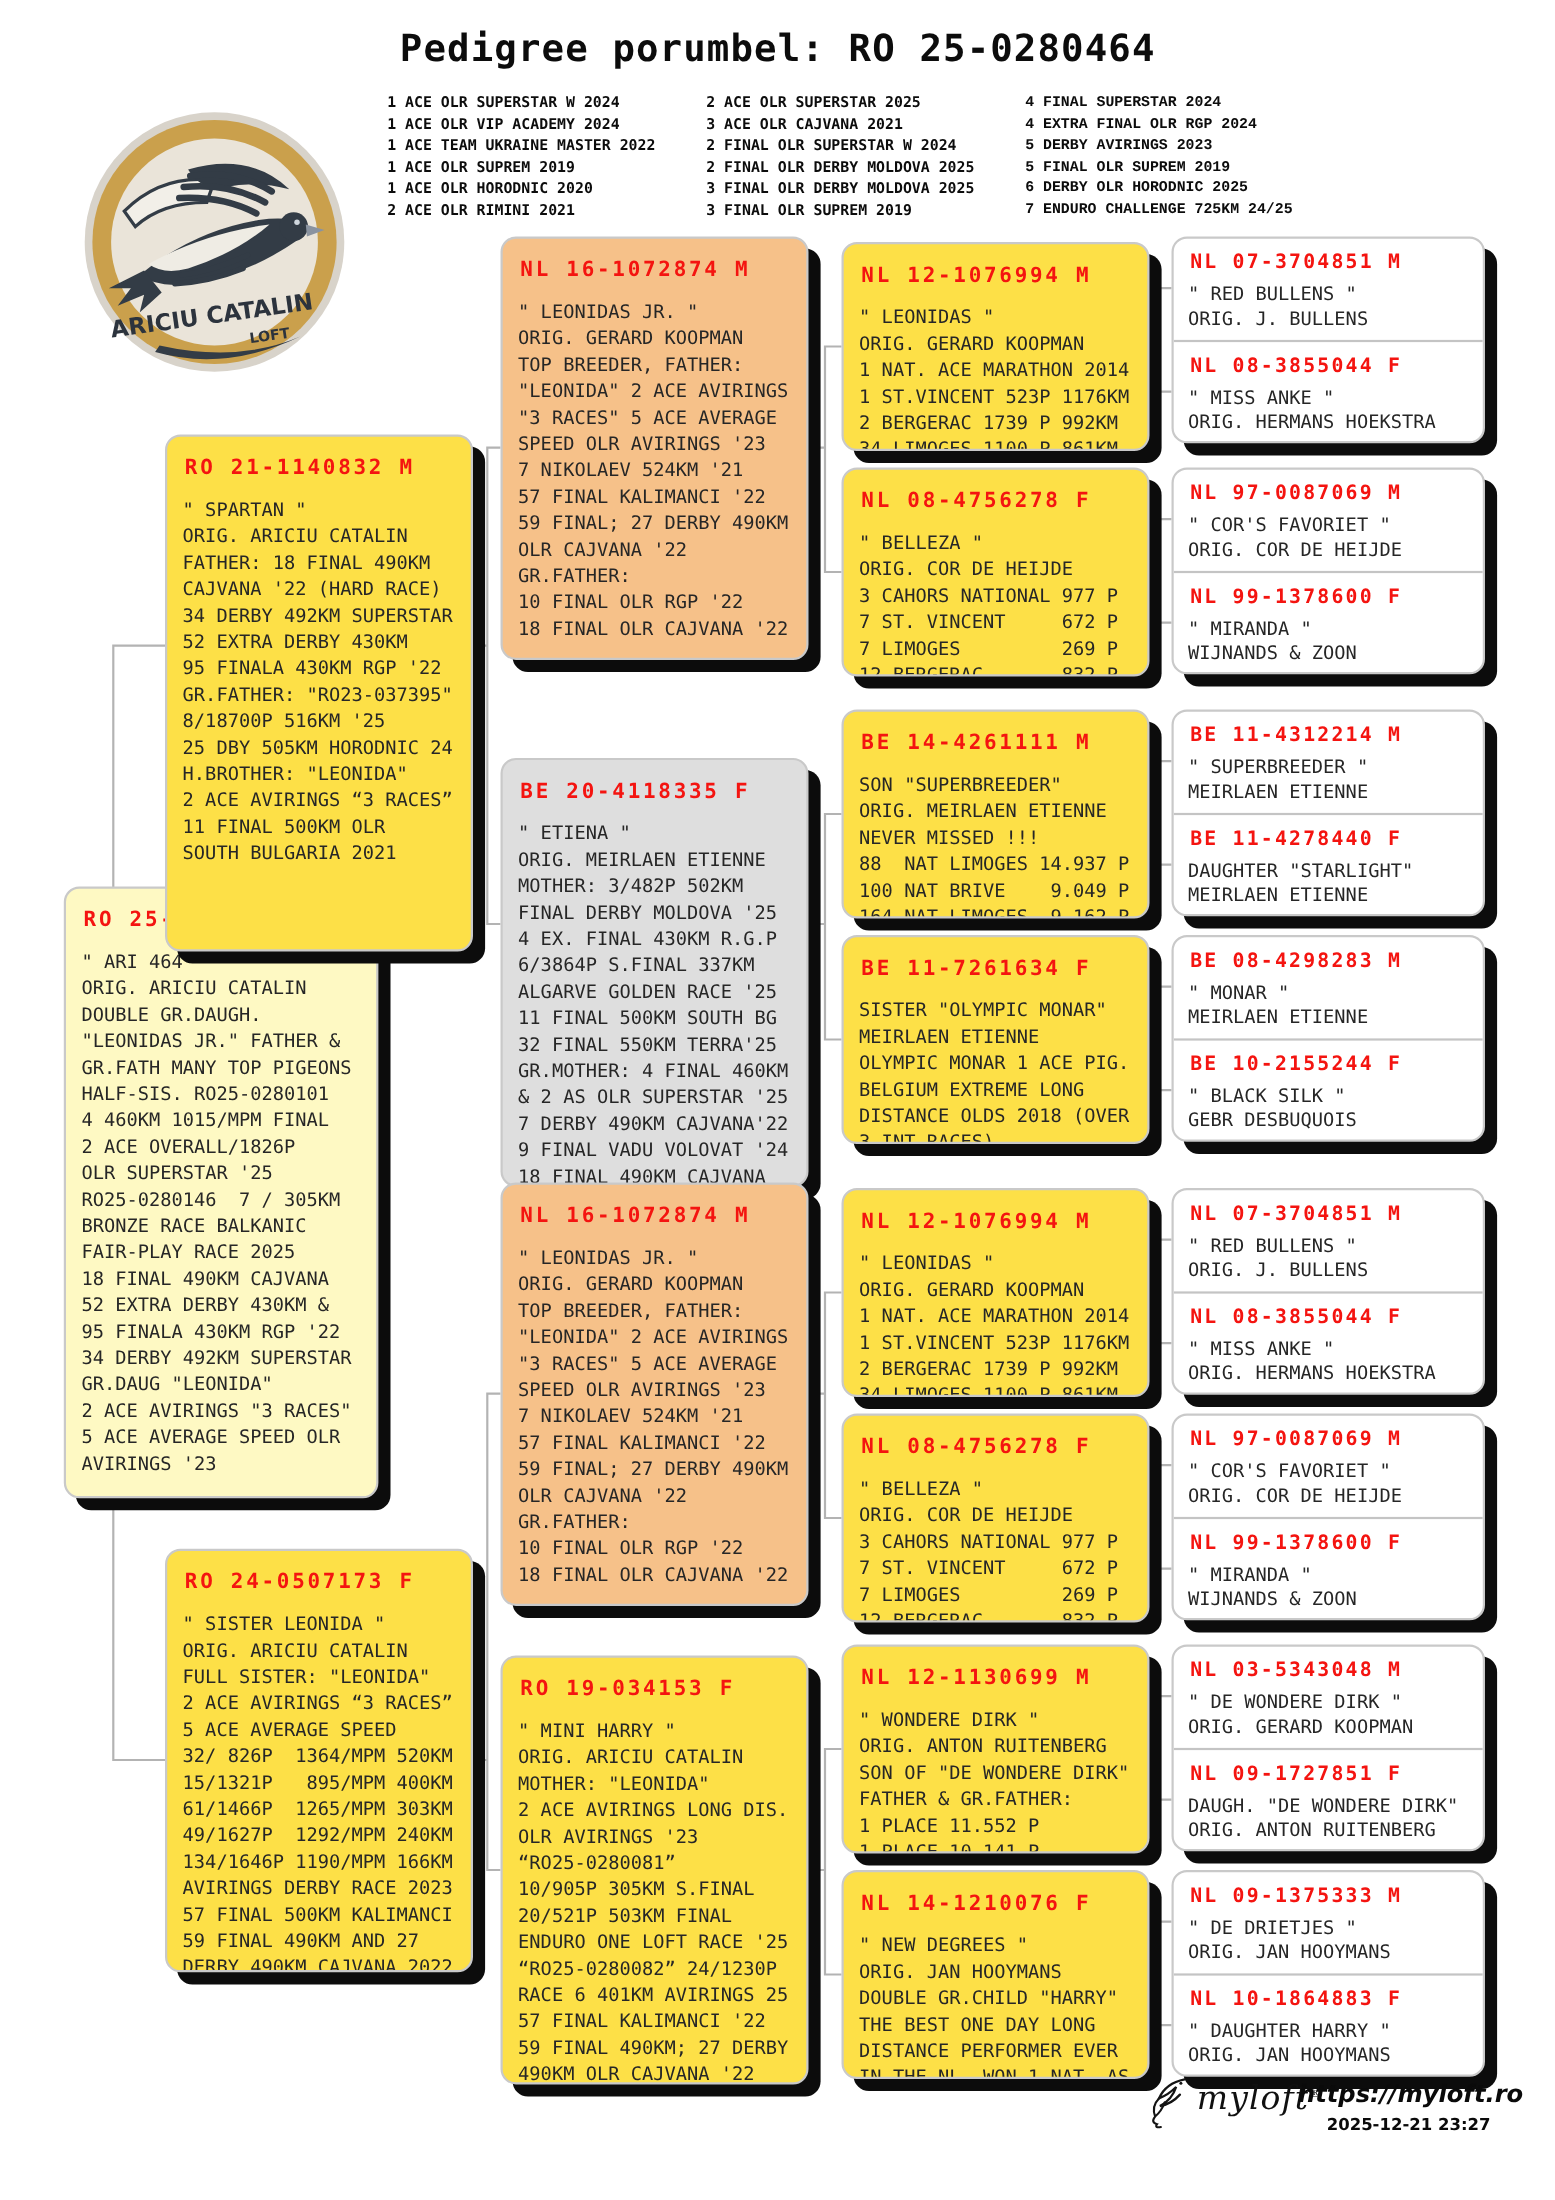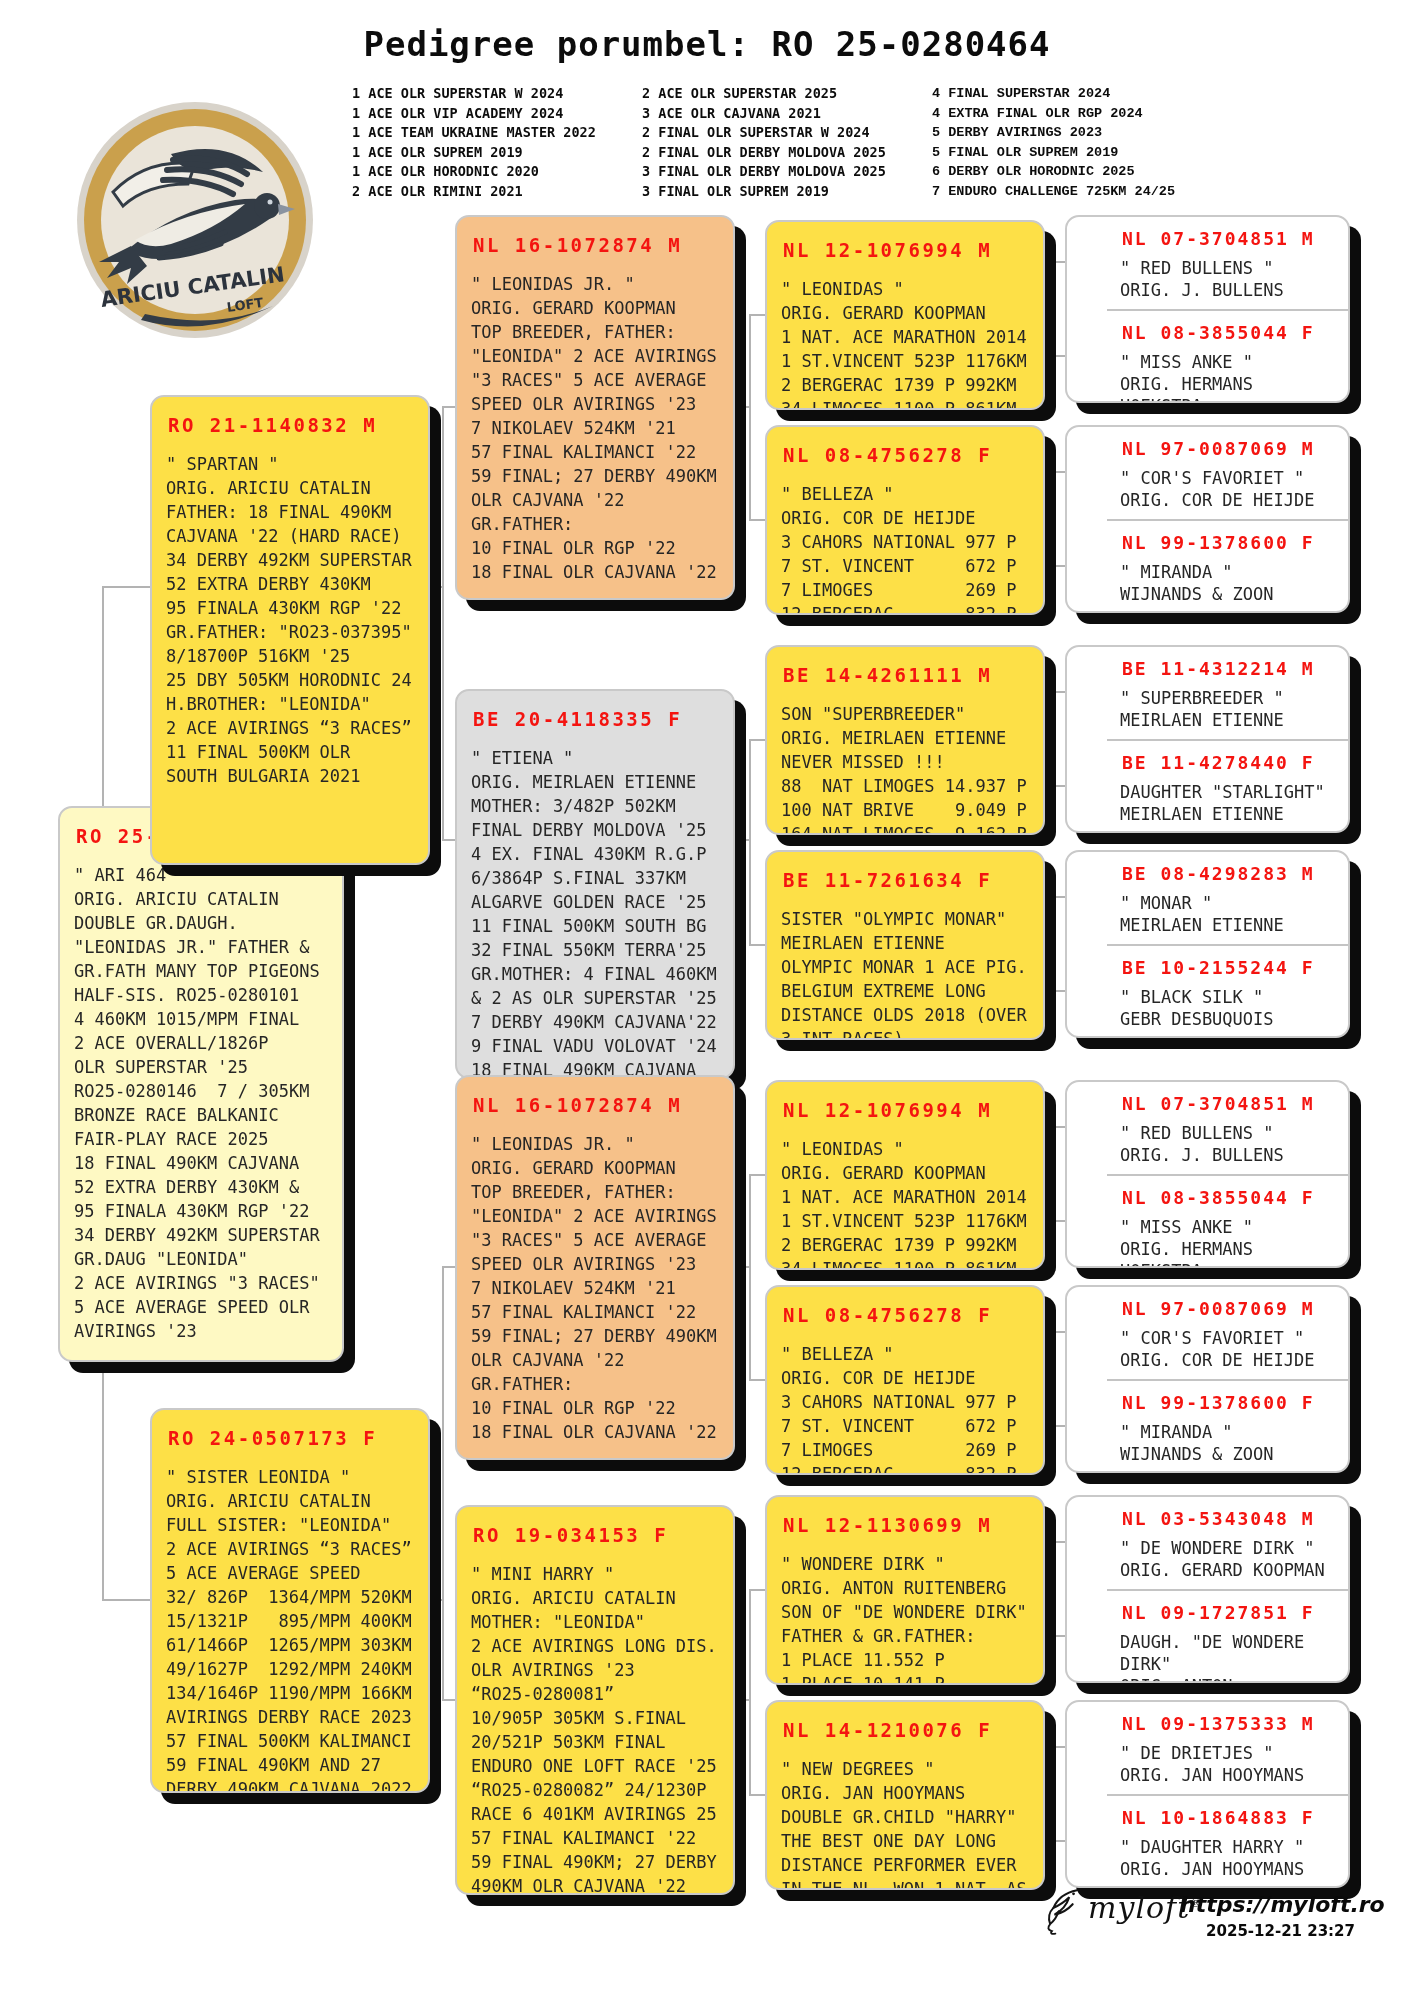--- a/index.html
+++ b/index.html
@@ -18,21 +18,21 @@
        box-shadow:11px 11px 0 #0c0c0c;overflow:hidden;padding:13px 14px;box-sizing:border-box;}
   .box.pink{background:#fef9c3;}
   .box.orange{background:#f6c189;border-radius:14px;}
   .box.gray{background:#dedede;margin-top:44px;}
   .box .ring{font:bold 19px "DejaVu Sans Mono",monospace;color:#f41410;letter-spacing:2.5px;
              margin:4px 0 16px 2px;white-space:nowrap;}
   .box .body{font:17px/24px "DejaVu Sans Mono",monospace;color:#262626;white-space:pre-wrap;}
 
   .group{position:absolute;z-index:1;background:#ffffff;border:2px solid #c9c9c9;border-radius:14px;
          box-shadow:11px 11px 0 #0c0c0c;overflow:hidden;box-sizing:border-box;}
-  .cell{height:92px;padding:9px 13px;box-sizing:border-box;margin-left:40px;}
+  .cell{height:92px;padding:9px 13px;box-sizing:border-box;}
   .cell + .cell{border-top:2px solid #c4c4c4;}
   .cell .ring{font:bold 18px "DejaVu Sans Mono",monospace;color:#f41410;letter-spacing:2px;
               margin:2px 0 8px 2px;white-space:nowrap;}
   .cell .body{font:17px/22px "DejaVu Sans Mono",monospace;color:#262626;white-space:pre-wrap;}
 
   .contact{position:absolute;left:62px;top:1838px;font:bold 16px/24px "DejaVu Sans Mono",monospace;
            letter-spacing:1.5px;color:#0c0c0c;white-space:pre-line;z-index:1;}
 
   .brand-bird{position:absolute;left:1042px;top:1886px;z-index:1;}
   .brand-script{position:absolute;left:1088px;top:1890px;z-index:1;

